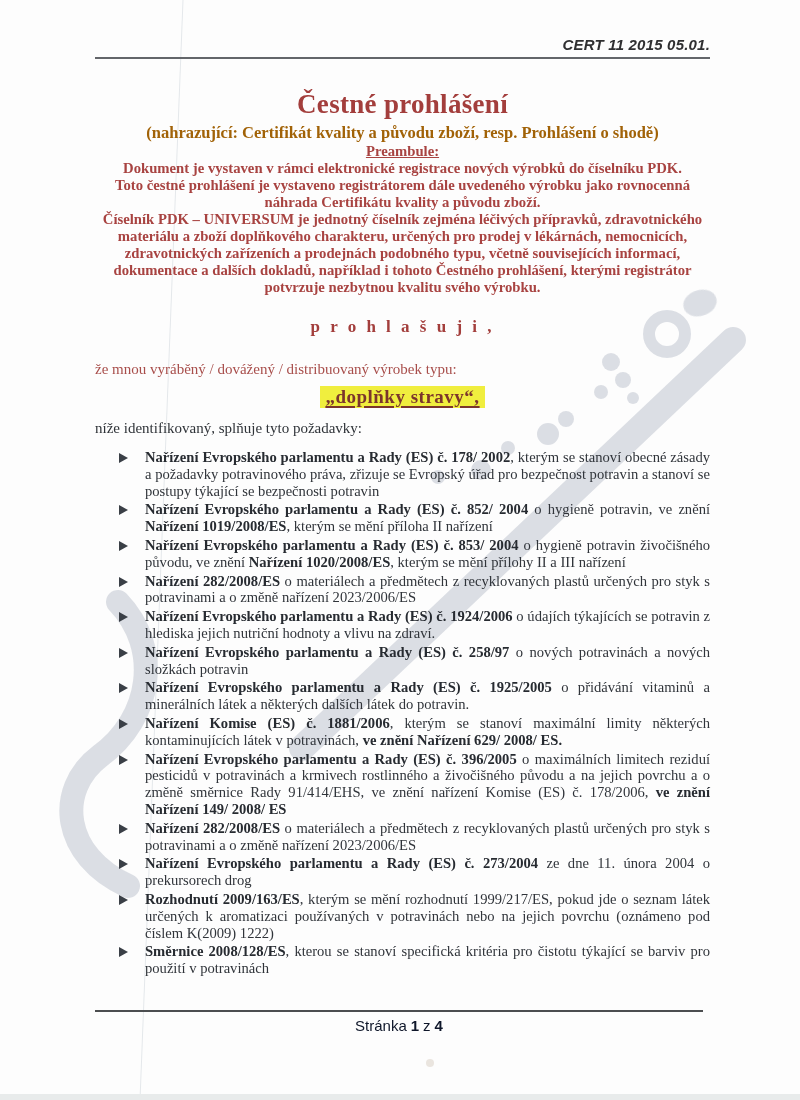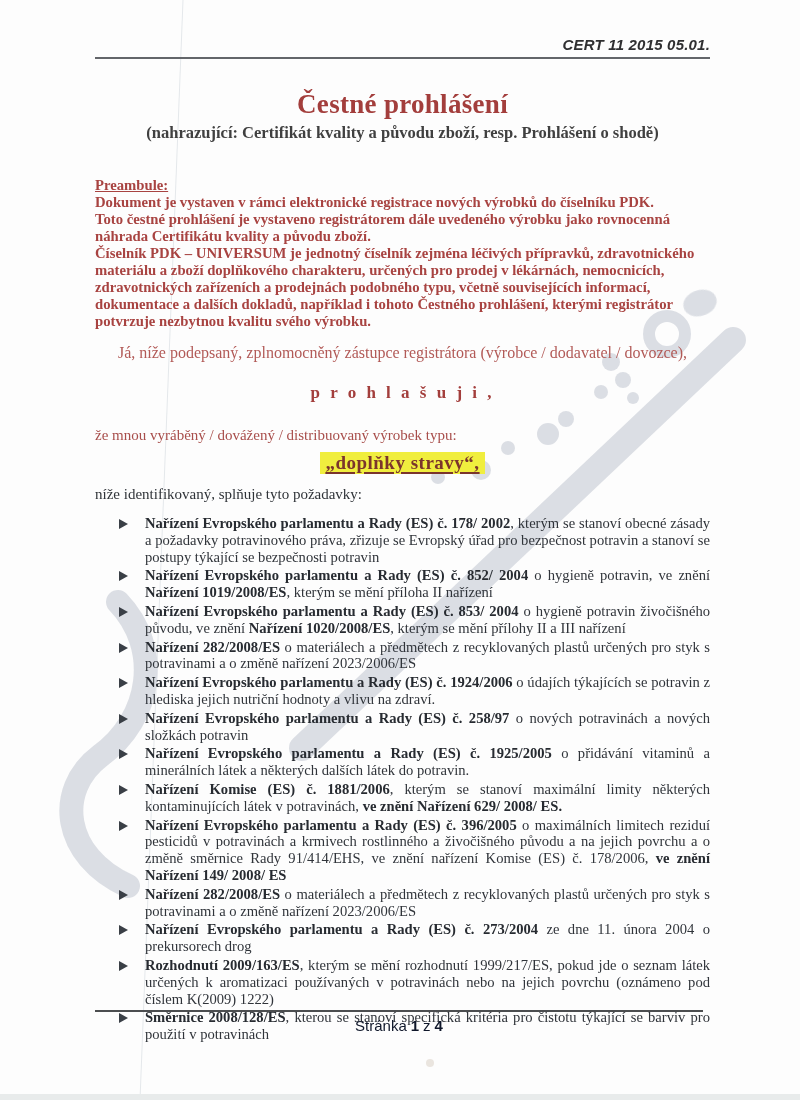--- a/index.html
+++ b/index.html
@@ -14,24 +14,24 @@
   .doc-code-row{text-align:right;}
   .doc-code{
     font-family:"Liberation Sans","DejaVu Sans",sans-serif;
     font-style:italic;font-weight:700;font-size:15px;color:#2f2f31;letter-spacing:.2px;
   }
   .header-rule{border:none;border-top:2px solid #63666a;margin:3px 0 0 0;}
 
   
   .title-block{text-align:center;margin-top:30px;}
   .doc-title{margin:0;font-size:27px;font-weight:700;color:#a33e3c;letter-spacing:.3px;}
-  .doc-subtitle{margin:3px 0 0 0;font-size:16.5px;font-weight:700;color:#404040;}
+  .doc-subtitle{margin:3px 0 0 0;font-size:16.5px;font-weight:700;color:#a16207;}
 
   
-  .preamble{margin-top:34px;}
+  .preamble{text-align:center;}
   .preamble-heading{
     margin:0 0 4px 0;font-size:19px;font-weight:700;color:#a33e3c;text-decoration:underline;
   }
   .preamble p{margin:0;font-size:14.7px;line-height:17px;font-weight:700;color:#a84341;}
 
   
   .decl-intro{margin:14px 0 0 0;text-align:center;font-size:16px;color:#b25a57;}
   .decl-verb{margin:21px 0 0 0;text-align:center;font-size:17px;font-weight:700;color:#a33e3c;letter-spacing:3px;}
   .product-line{margin:24px 0 0 0;font-size:15px;color:#a84e4b;}
   .product-type-row{text-align:center;margin:8px 0 0 0;}
@@ -104,21 +104,20 @@
       <p class="doc-subtitle">(nahrazující: Certifikát kvality a původu zboží, resp. Prohlášení o shodě)</p>
     </div>
 
     <div class="preamble">
       <p class="preamble-heading">Preambule:</p>
       <p>Dokument je vystaven v rámci elektronické registrace nových výrobků do číselníku PDK.</p>
       <p>Toto čestné prohlášení je vystaveno registrátorem dále uvedeného výrobku jako rovnocenná náhrada Certifikátu kvality a původu zboží.</p>
       <p>Číselník PDK – UNIVERSUM je jednotný číselník zejména léčivých přípravků, zdravotnického materiálu a zboží doplňkového charakteru, určených pro prodej v lékárnách, nemocnicích, zdravotnických zařízeních a prodejnách podobného typu, včetně souvisejících informací, dokumentace a dalších dokladů, například i tohoto Čestného prohlášení, kterými registrátor potvrzuje nezbytnou kvalitu svého výrobku.</p>
     </div>
 
-    <p class="decl-intro">Já, níže podepsaný, zplnomocněný zástupce registrátora (výrobce / dodavatel / dovozce),</p>
     <p class="decl-verb">p r o h l a š u j i ,</p>
     <p class="product-line">že mnou vyráběný / dovážený  / distribuovaný výrobek typu:</p>
 
     <div class="product-type-row">
       <span class="product-type">„doplňky stravy“,</span>
     </div>
 
     <p class="req-intro">níže identifikovaný, splňuje tyto požadavky:</p>
 
     <ul class="req-list">

